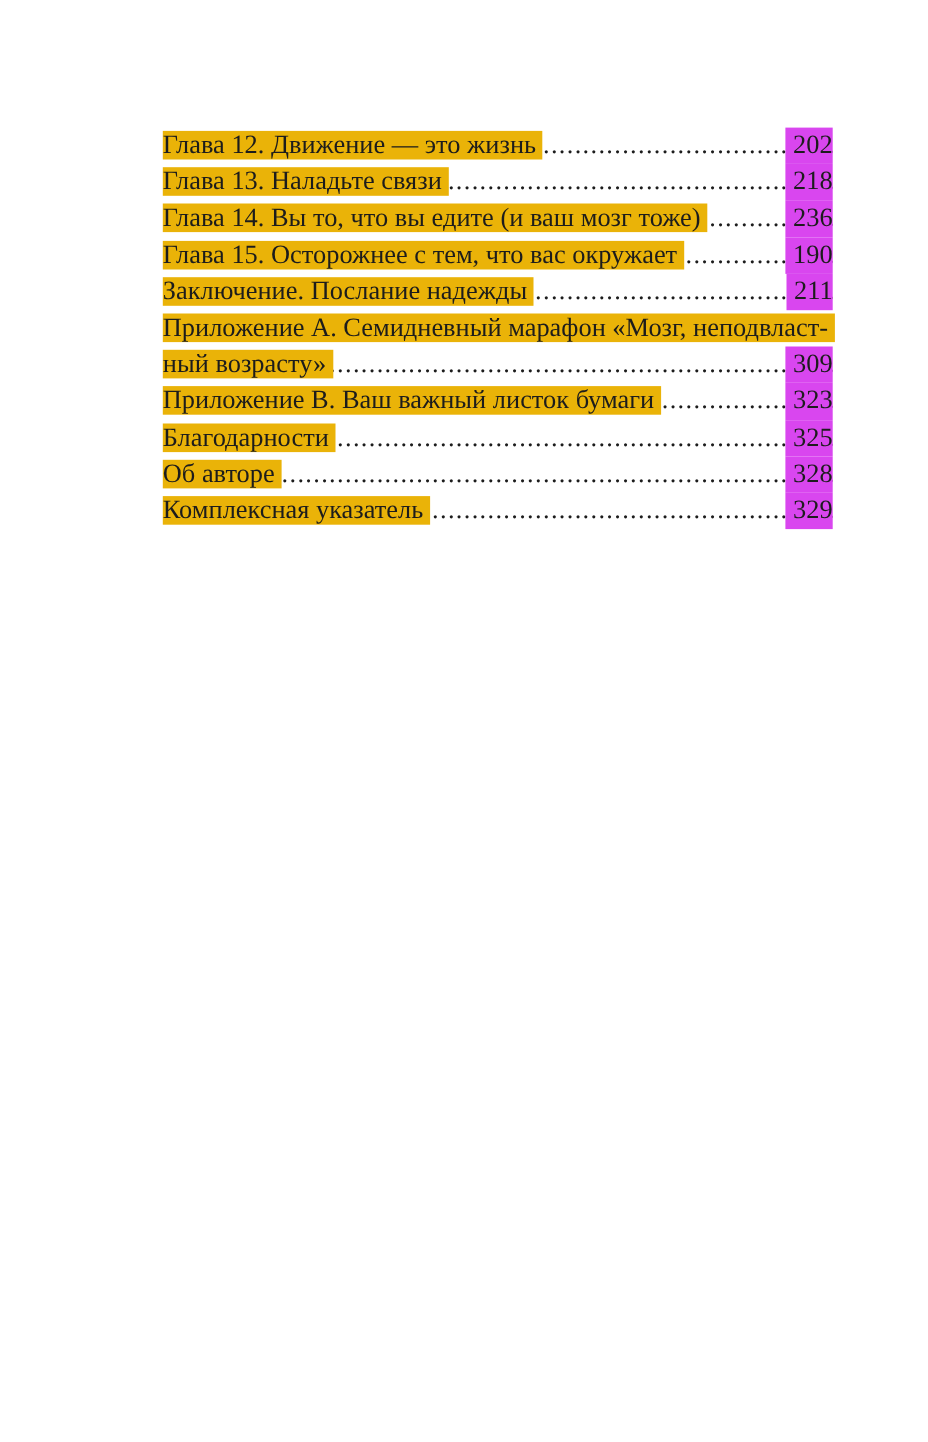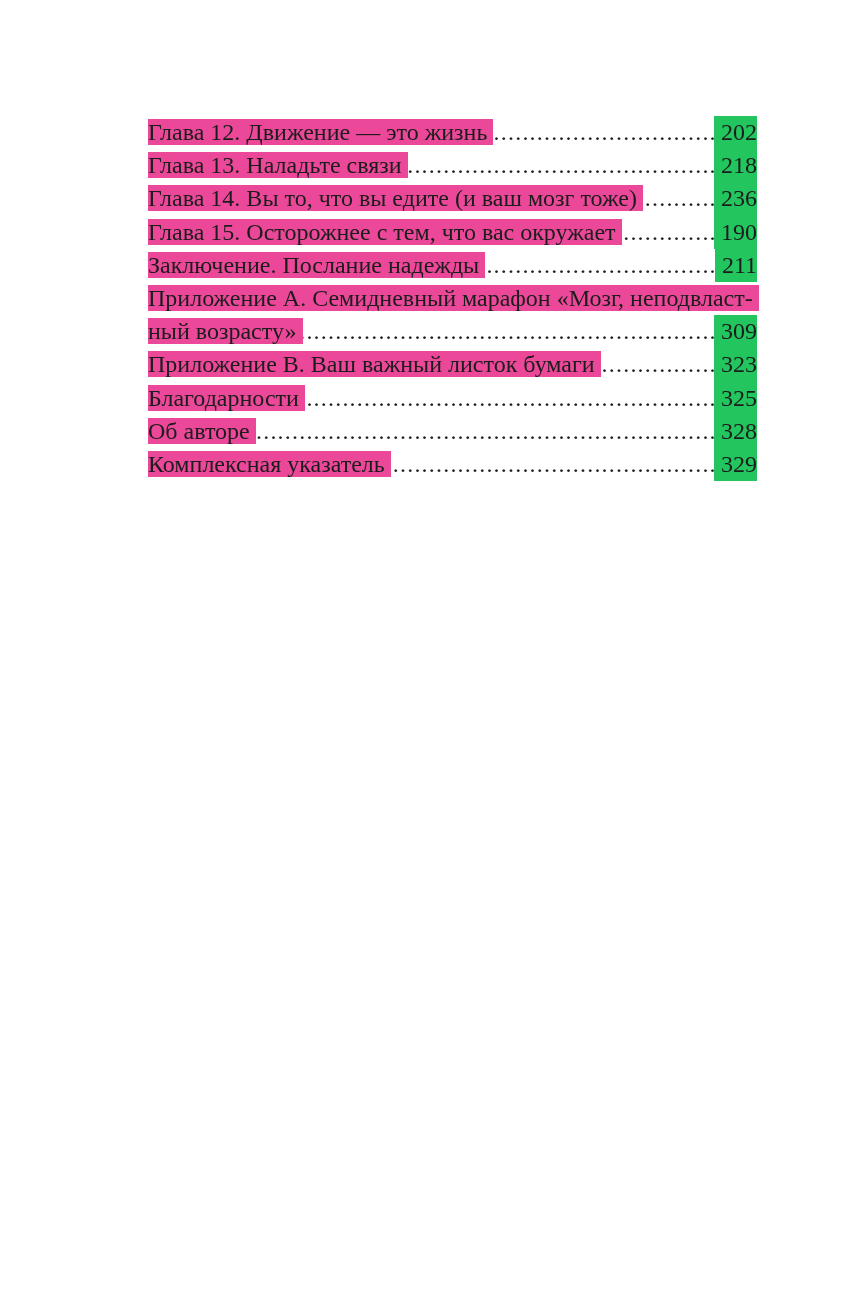--- a/index.html
+++ b/index.html
@@ -39,29 +39,29 @@
     line-height: 33.2px;
     letter-spacing: -2.4px;
     overflow: hidden;
     white-space: nowrap;
     z-index: 0;
     color: #1c1c1c;
   }
   .toc-text {
     position: relative;
     z-index: 1;
-    background: #ec4899;
+    background: #eab308;
     padding-right: 6px;
   }
   .toc-page {
     position: absolute;
     right: 0;
     top: 0;
     z-index: 1;
-    background: #22c55e;
+    background: #d946ef;
     padding-left: 7px;
     line-height: 33.2px;
   }
 </style>
 </head>
 <body>
 
 <div class="book-page">
   <div class="toc-block">
 

